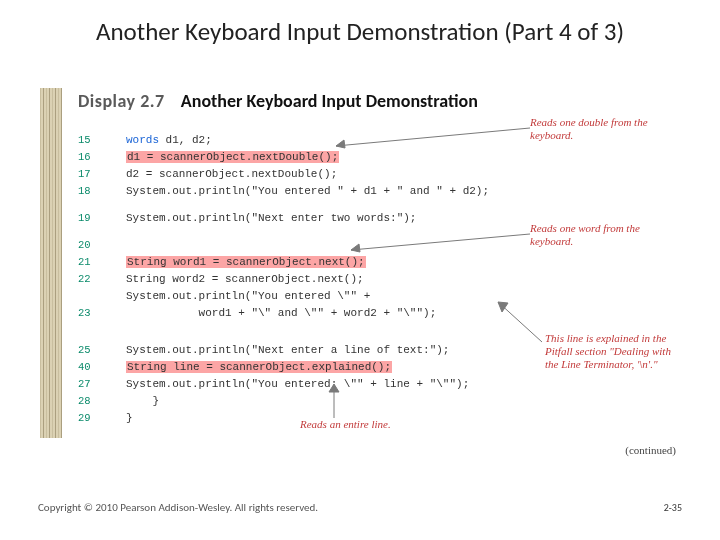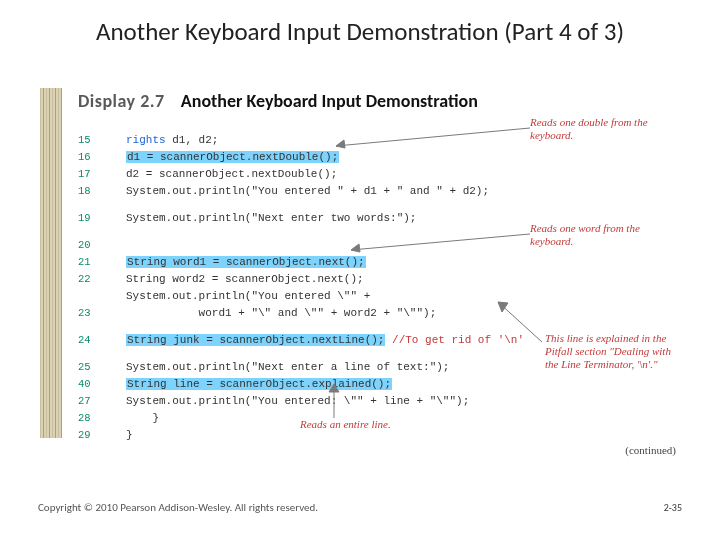--- a/index.html
+++ b/index.html
@@ -76,21 +76,21 @@
     font-size: 10.5px;
   }
   .code {
     position: absolute;
     left: 48px;
     white-space: pre;
     color: #333;
   }
   .kw { color: #1a64d6; }
   .hl-yellow {
-    background: #7dd3fc;
+    background: #fca5a5;
     padding: 0 1px;
   }
   .comment-red { color: #c23a3a; }
   .annot {
     position: absolute;
     color: #c23a3a;
     font-family: Georgia, "Times New Roman", serif;
     font-style: italic;
     font-size: 11px;
     line-height: 1.2;
@@ -135,21 +135,21 @@
 
   <div class="display-header">
     <span class="label">Display 2.7</span>
     <span class="caption">Another Keyboard Input Demonstration</span>
   </div>
 
   <div class="code-pane">
 
     <div class="row">
       <span class="ln">15</span>
-      <span class="code"><span class="kw">rights</span><span> d1, d2;</span></span>
+      <span class="code"><span class="kw">words</span><span> d1, d2;</span></span>
     </div>
     <div class="row">
       <span class="ln">16</span>
       <span class="code"><span class="hl-yellow">d1 = scannerObject.nextDouble();</span></span>
     </div>
     <div class="row">
       <span class="ln">17</span>
       <span class="code">d2 = scannerObject.nextDouble();</span>
     </div>
     <div class="row">
@@ -180,24 +180,20 @@
     <div class="row">
       <span class="code">System.out.println("You entered \"" +</span>
     </div>
     <div class="row">
       <span class="ln">23</span>
       <span class="code">           word1 + "\" and \"" + word2 + "\"");</span>
     </div>
 
     <div class="blank-row"></div>
 
-    <div class="row">
-      <span class="ln">24</span>
-      <span class="code"><span class="hl-yellow">String junk = scannerObject.nextLine();</span><span class="comment-red"> //To get rid of '\n'</span></span>
-    </div>
 
     <div class="blank-row"></div>
 
     <div class="row">
       <span class="ln">25</span>
       <span class="code">System.out.println("Next enter a line of text:");</span>
     </div>
     <div class="row">
       <span class="ln">40</span>
       <span class="code"><span class="hl-yellow">String line = scannerObject.explained();</span></span>

